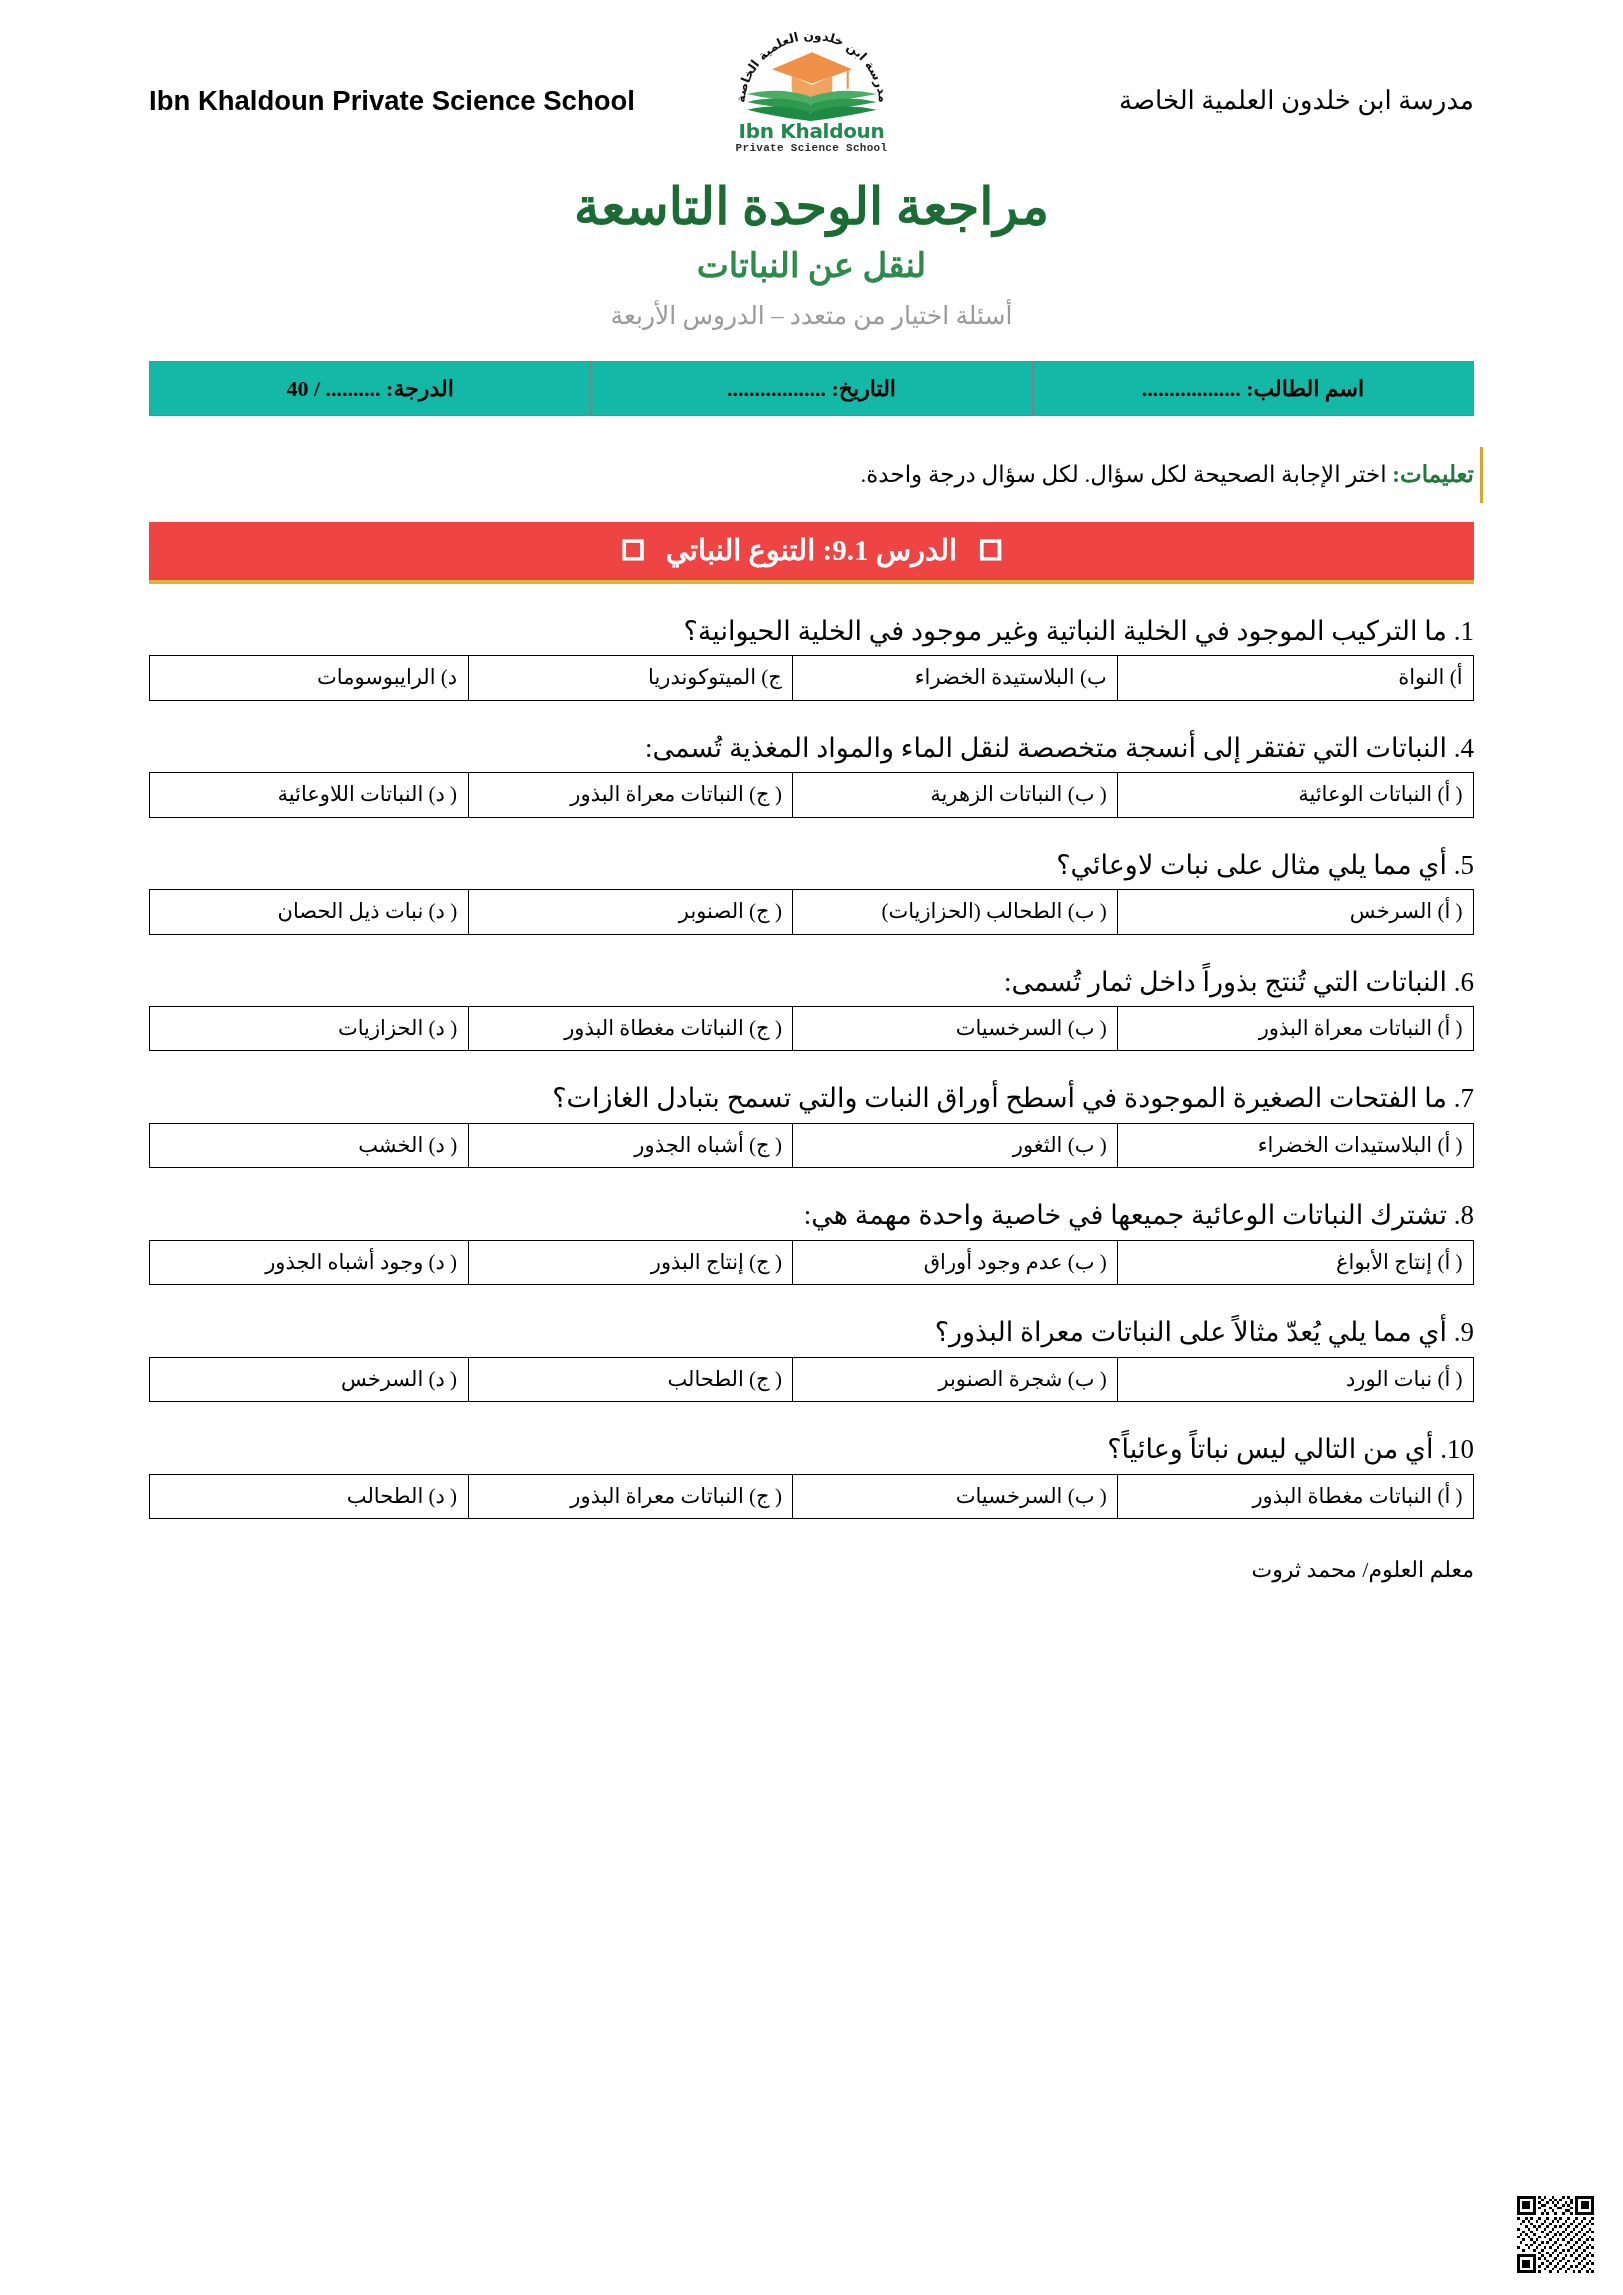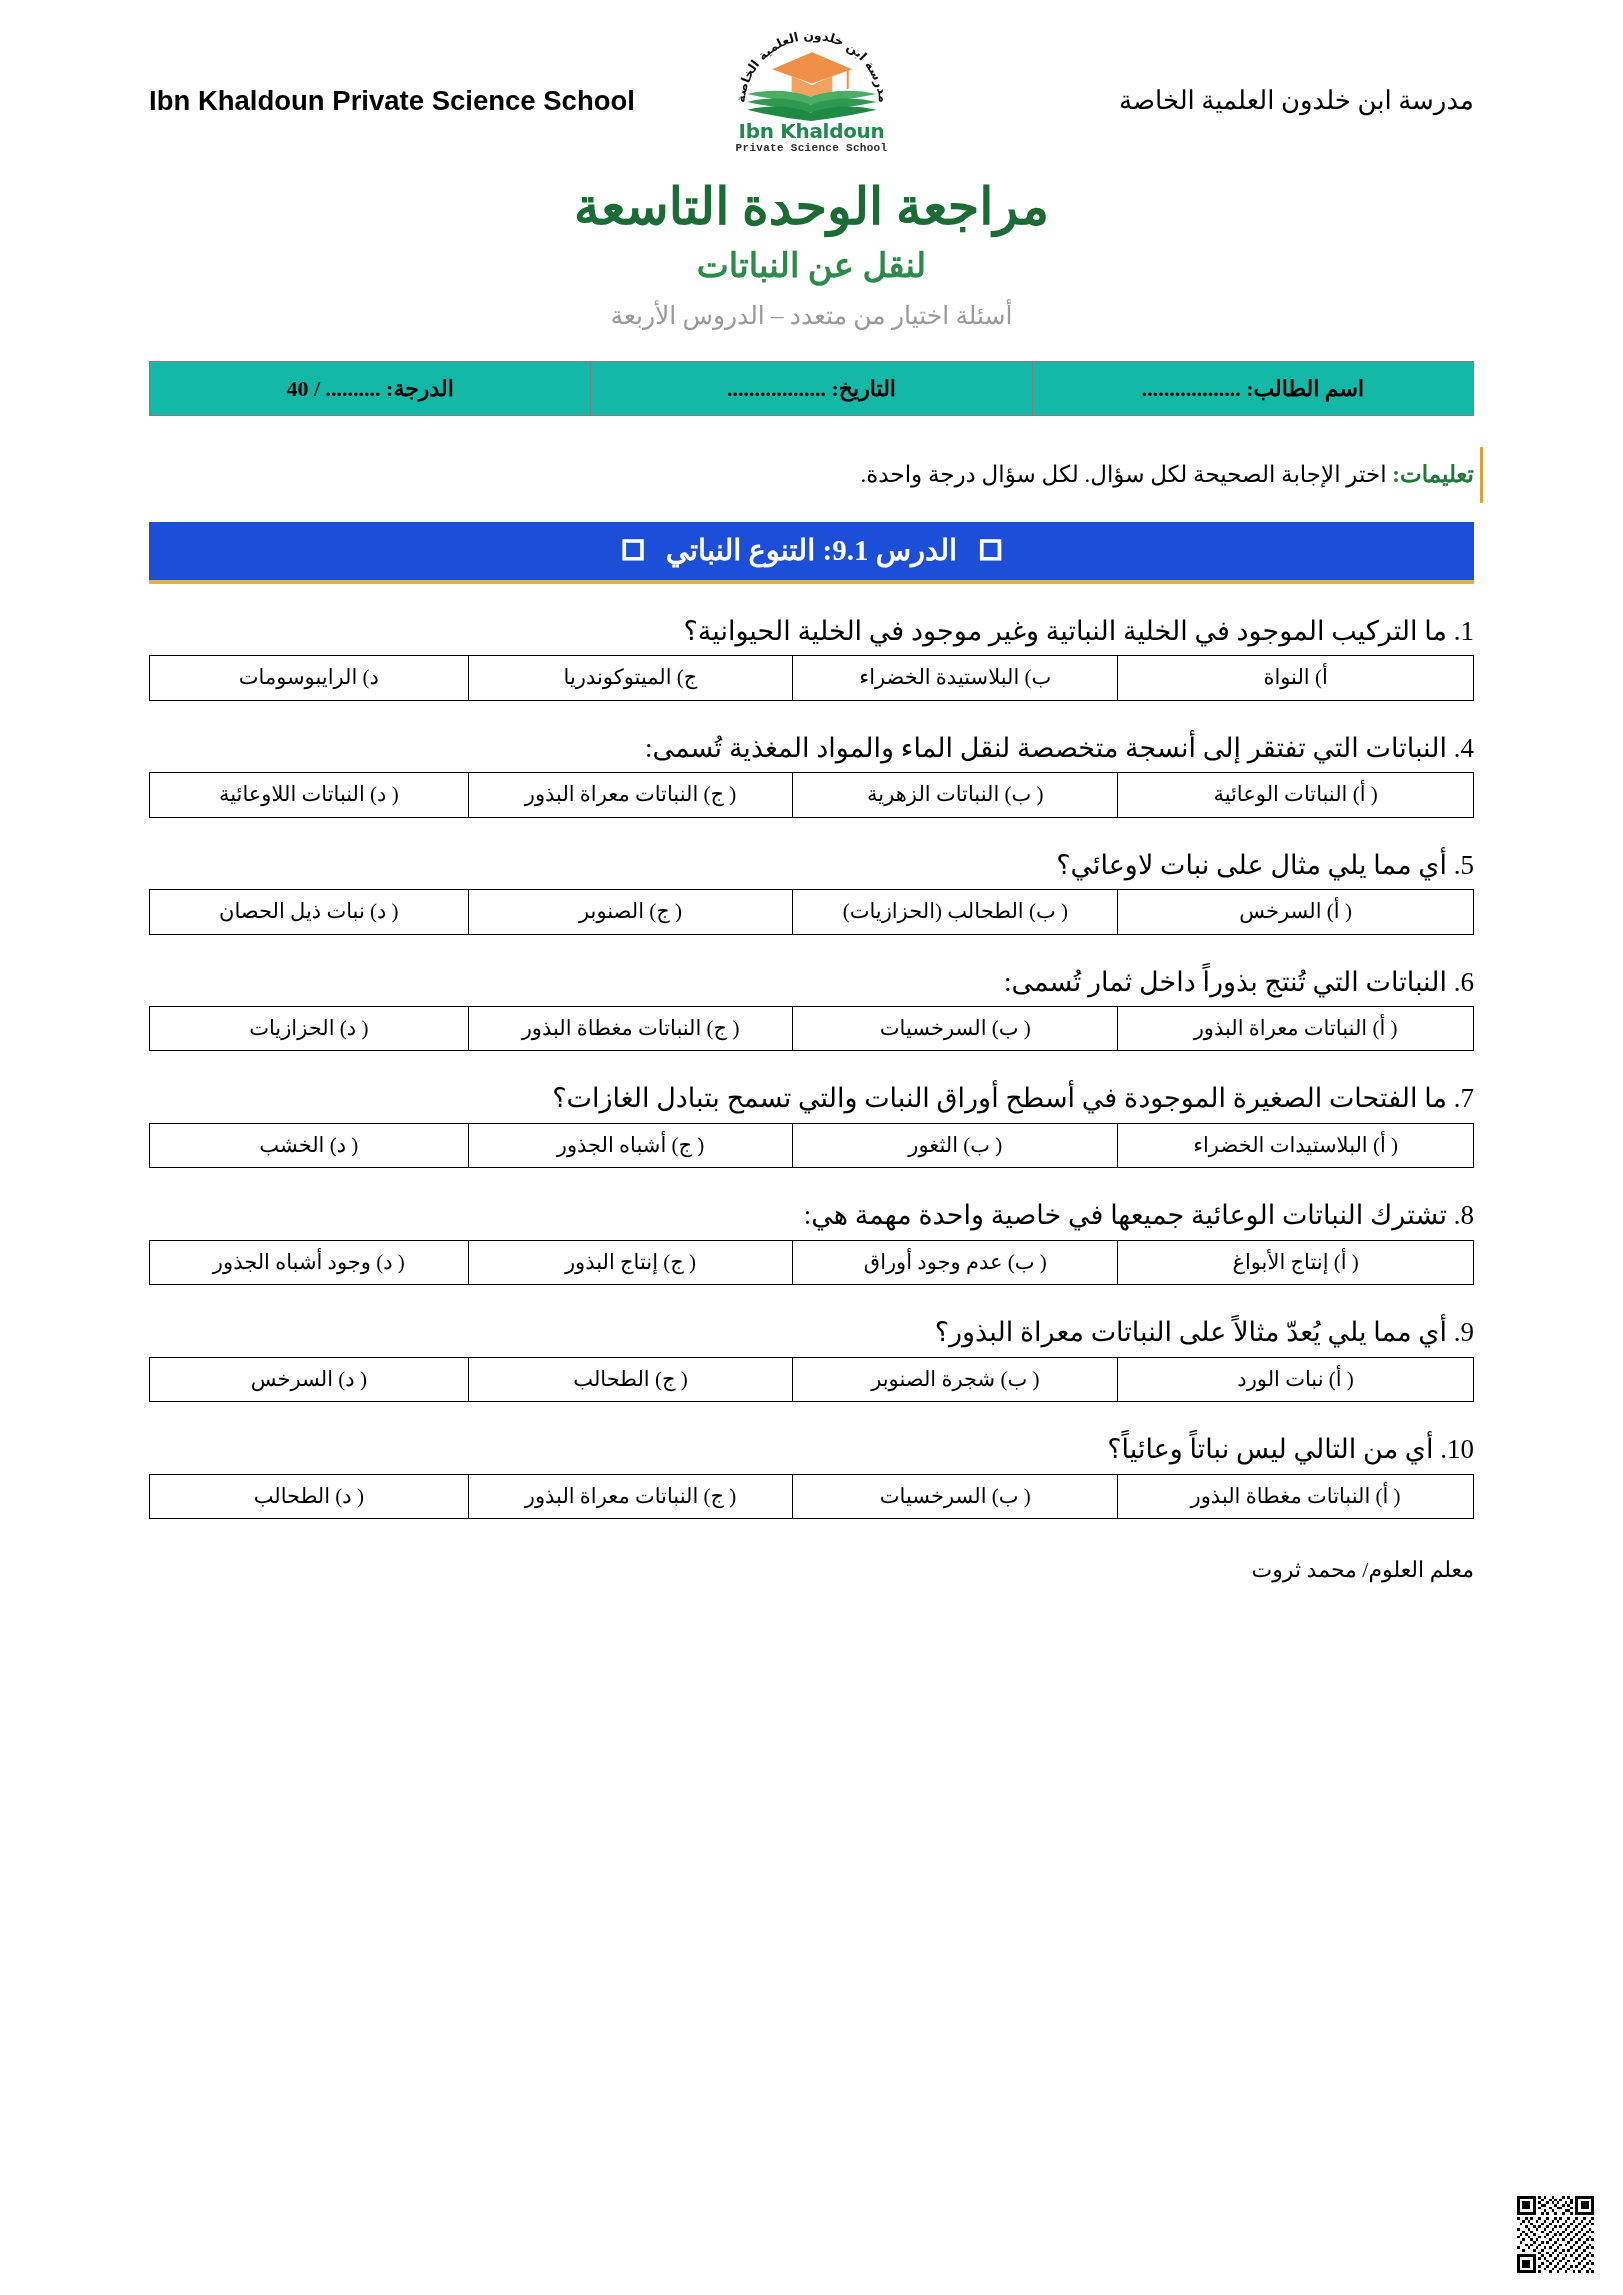--- a/index.html
+++ b/index.html
@@ -146,21 +146,21 @@
     right: -9.2px;
     top: -10.5px;
     width: 3.3px;
     height: 56px;
     background: #d9a431;
   }
 
   
   .section-banner {
     margin-top: 30px;
-    background: #1d4ed8;
+    background: #ef4444;
     border-bottom: 4.6px solid #d9b441;
     color: #ffffff;
     text-align: center;
     font-size: 29px;
     font-weight: bold;
     line-height: 1;
     padding: 13.7px 0 15px 0;
     letter-spacing: 0.7px;
   }
 
@@ -176,21 +176,21 @@
   table.opts {
     width: 100%;
     border-collapse: collapse;
     table-layout: fixed;
   }
   table.opts td {
     border: 1.3px solid #000000;
     height: 41px;
     font-size: 21px;
     padding: 1.3px 10.5px;
-    text-align: center;
+    text-align: right;
     white-space: nowrap;
     overflow: hidden;
   }
   table.opts td.w-a { width: 27%; }
   table.opts td.w-b { width: 24.5%; }
   table.opts td.w-c { width: 24.5%; }
   table.opts td.w-d { width: 24%; }
 
   
   .footer {

